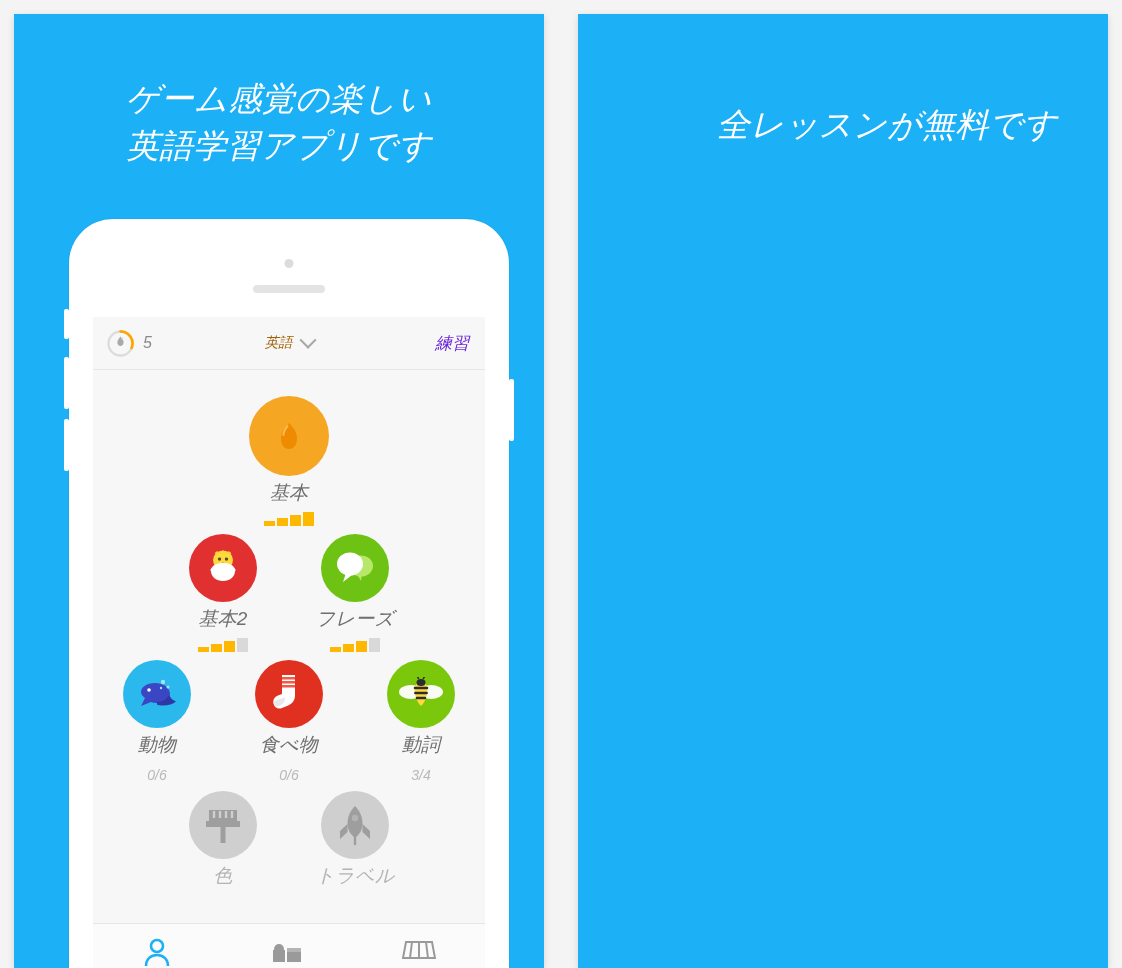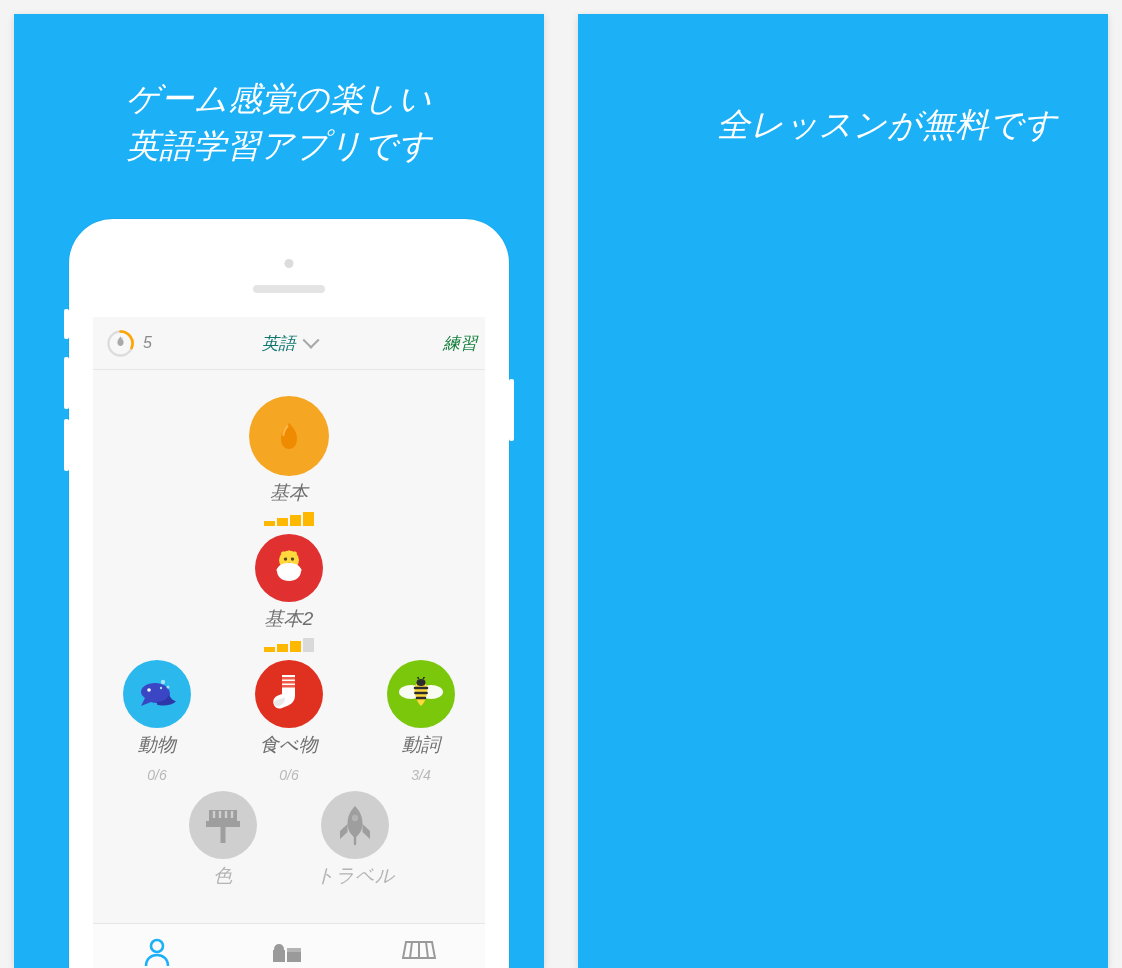--- a/index.html
+++ b/index.html
@@ -87,30 +87,30 @@
     display: flex; align-items: center; gap: 9px;
     margin-left: 14px;
   }
   .streak-ring { width: 27px; height: 27px; position: relative; }
   .streak-count { font-size: 16px; color: #8a8a8a; }
   .topbar-center {
     position: absolute; left: 0; width: 100%;
     display: flex; align-items: center; justify-content: center; gap: 9px;
     pointer-events: none;
   }
-  .topbar-lang { font-size: 17px; color: #0f766e; }
+  .topbar-lang { font-size: 14px; color: #a16207; }
   .chev-down {
     width: 10px; height: 10px;
     border-right: 2px solid #a8a8a8;
     border-bottom: 2px solid #a8a8a8;
     transform: rotate(45deg) translate(-2px,-2px);
   }
   .topbar-practice {
-    margin-left: auto; margin-right: 8px;
-    font-size: 17px; color: #15803d;
+    margin-left: auto; margin-right: 16px;
+    font-size: 17px; color: #6d28d9;
   }
 
   .tree { padding: 26px 0 0 0; }
   .tree-row {
     display: flex; justify-content: center;
     gap: 36px;
     margin-bottom: 8px;
   }
   .skill { width: 96px; text-align: center; }
   .skill-circle {
@@ -213,20 +213,37 @@
       <ellipse cx="21" cy="13" rx="10" ry="9.5" fill="#ffd83d"></ellipse>
       <circle cx="17.5" cy="12" r="1.7" fill="#5a4a1a"></circle>
                     <circle cx="24.5" cy="12" r="1.7" fill="#5a4a1a"></circle>
       <path d="M21 15l-3 2.6h6z" fill="#f5a623"></path>
       <path d="M14 5l3 4 4-4 4 4 3-4" stroke="#ffd83d" stroke-width="3" fill="none" stroke-linejoin="round"></path>
       <path d="M9 24c0-5.5 5.4-8 12-8s12 2.5 12 8c0 6-5.4 10-12 10S9 30 9 24z" fill="#fff"></path>
       <path d="M9 22l4 3 4-3 4 3 4-3 4 3 4-3" stroke="#fff" stroke-width="3" fill="none" stroke-linejoin="round"></path>
                   </svg>
                 </div>
         <div class="skill-name ">基本2</div>
+        <div class="bars">
+                  <span class="bar on"></span>
+                  <span class="bar on"></span>
+                  <span class="bar on"></span>
+                  <span class="bar "></span>
+                </div>
+      </div>
+      <div class="skill">
+        <div class="skill-circle " style="background:#6ec213">
+                  <svg width="42" height="38" viewBox="0 0 42 38">
+      <ellipse cx="27" cy="17" rx="12" ry="10.5" fill="#b7e86a"></ellipse>
+      <path d="M23 25l4 7 1-7z" fill="#b7e86a"></path>
+      <ellipse cx="16" cy="15" rx="13" ry="11.5" fill="#fff"></ellipse>
+      <path d="M12 24l-3 9 9-7z" fill="#fff"></path>
+                  </svg>
+                </div>
+        <div class="skill-name ">フレーズ</div>
         <div class="bars">
                   <span class="bar on"></span>
                   <span class="bar on"></span>
                   <span class="bar on"></span>
                   <span class="bar "></span>
                 </div>
       </div>
             </div>
             <div class="tree-row">
       <div class="skill">

